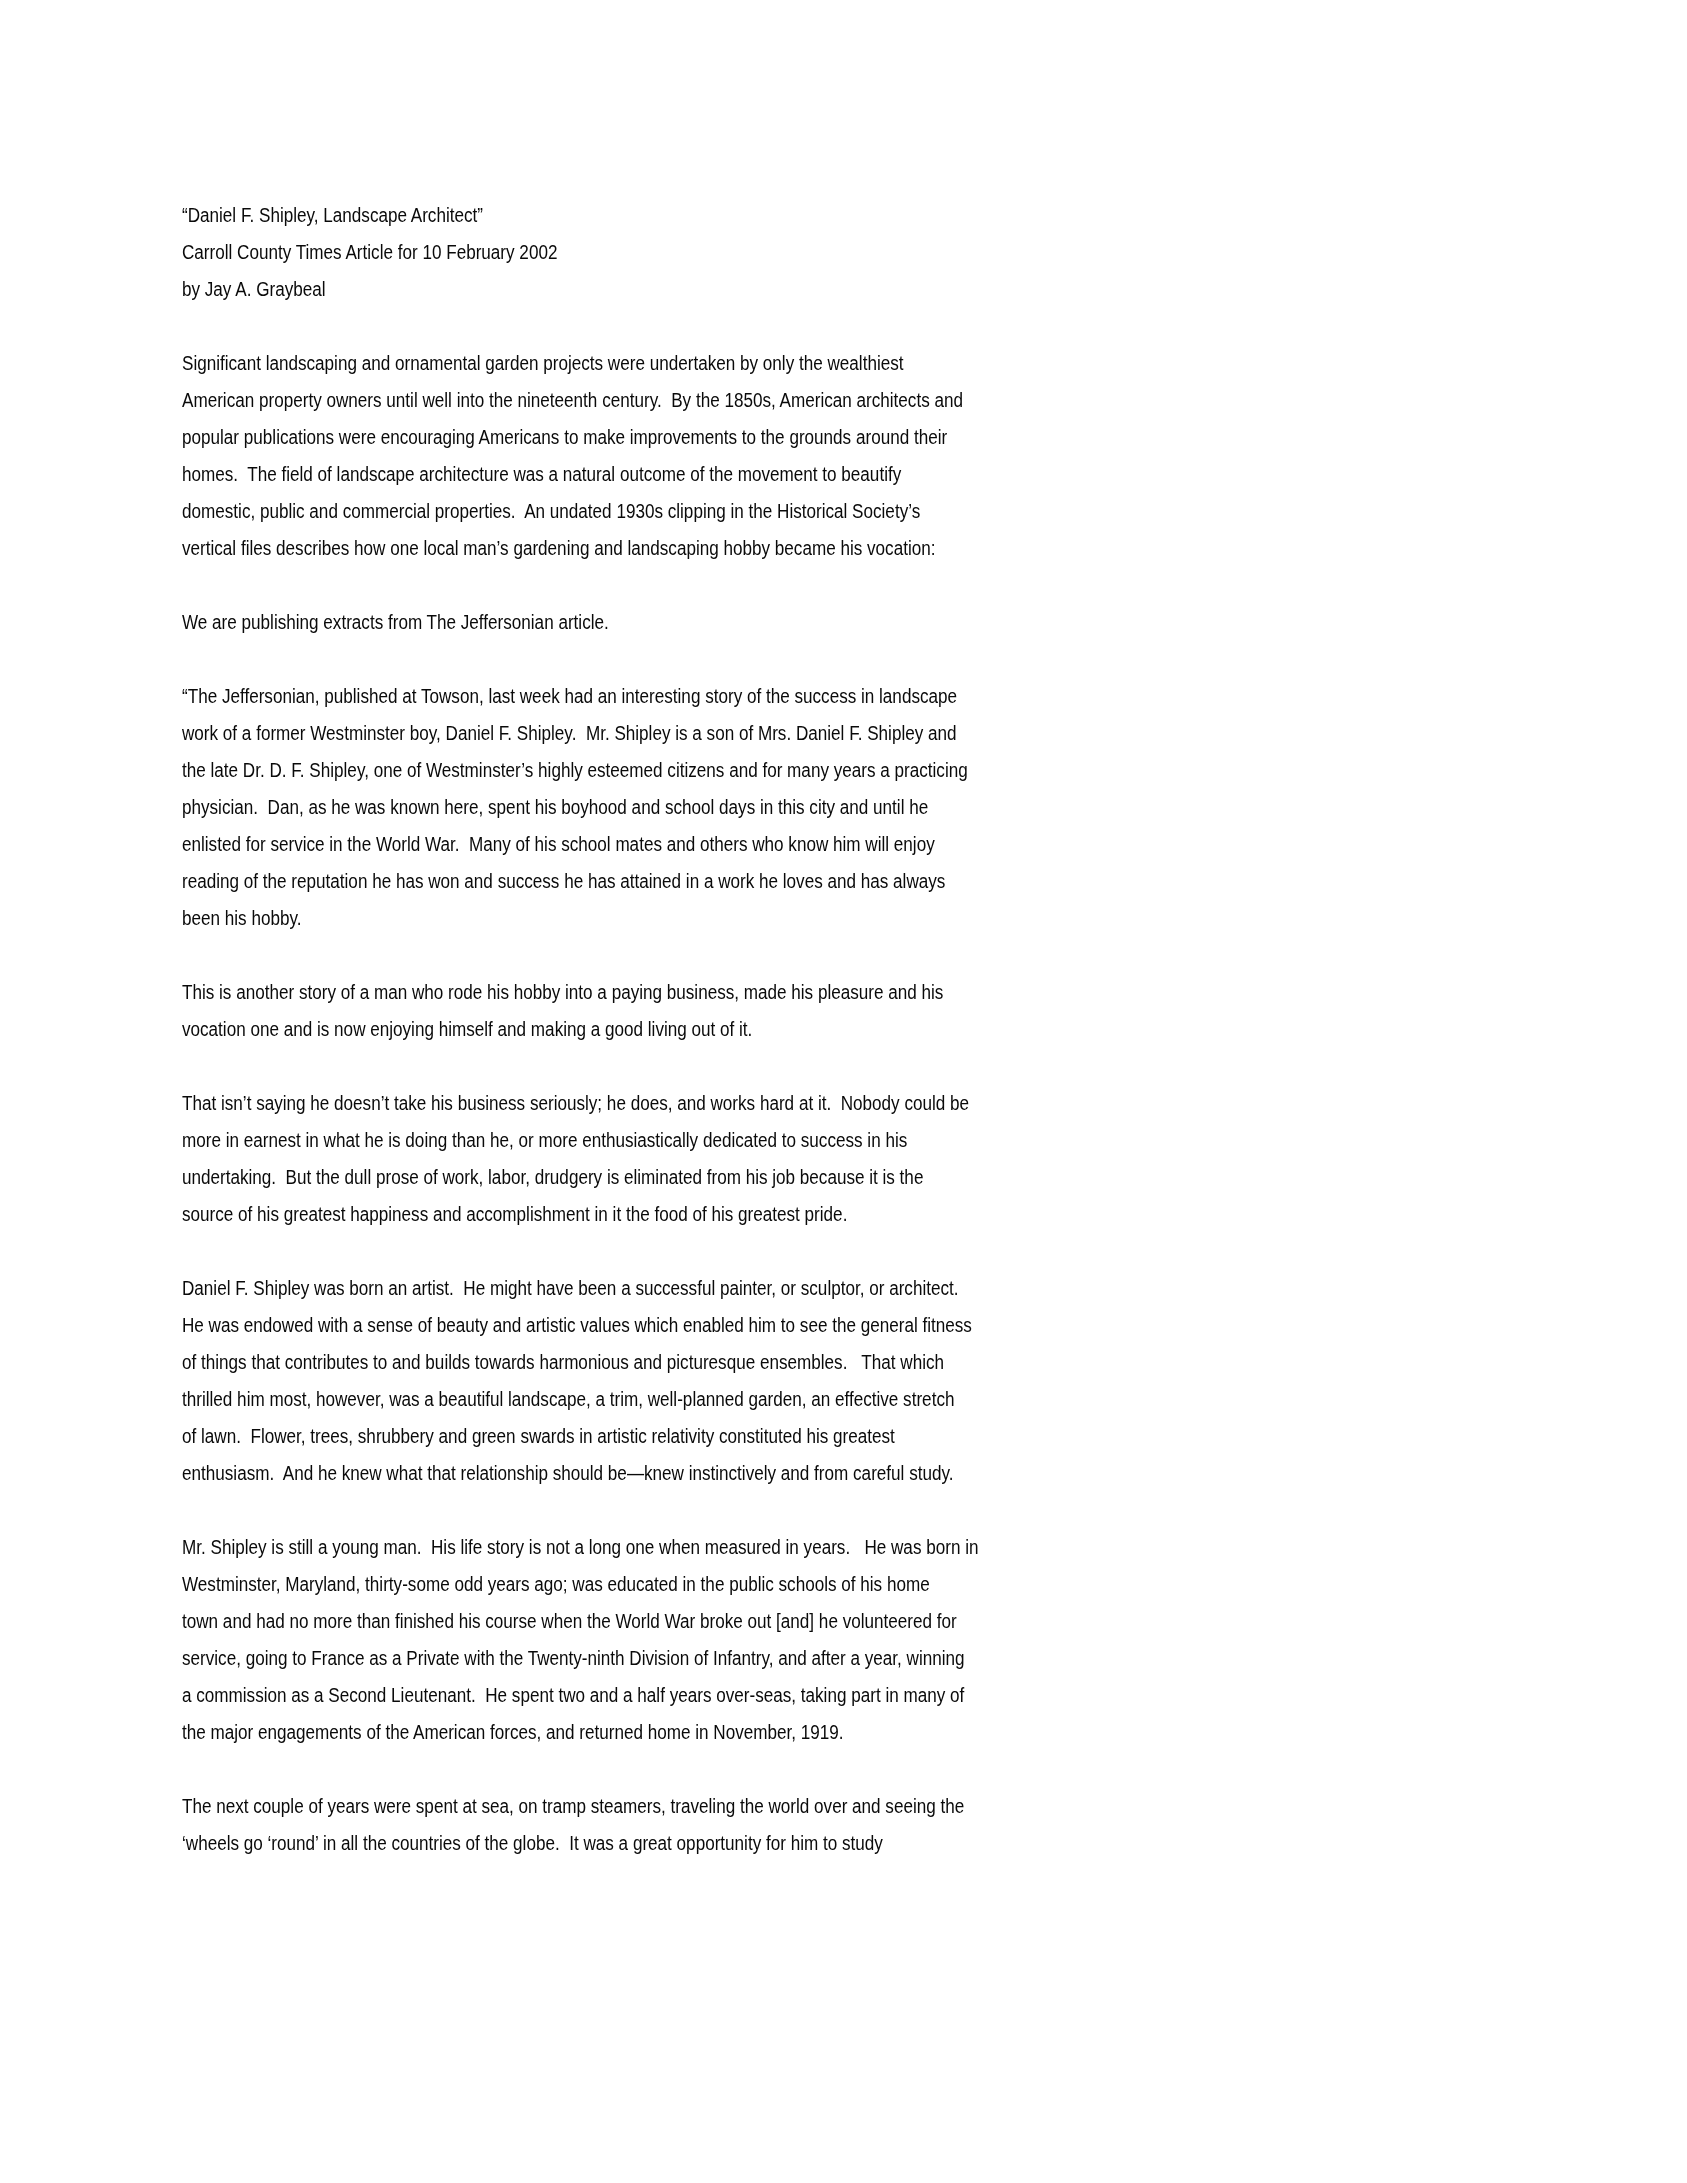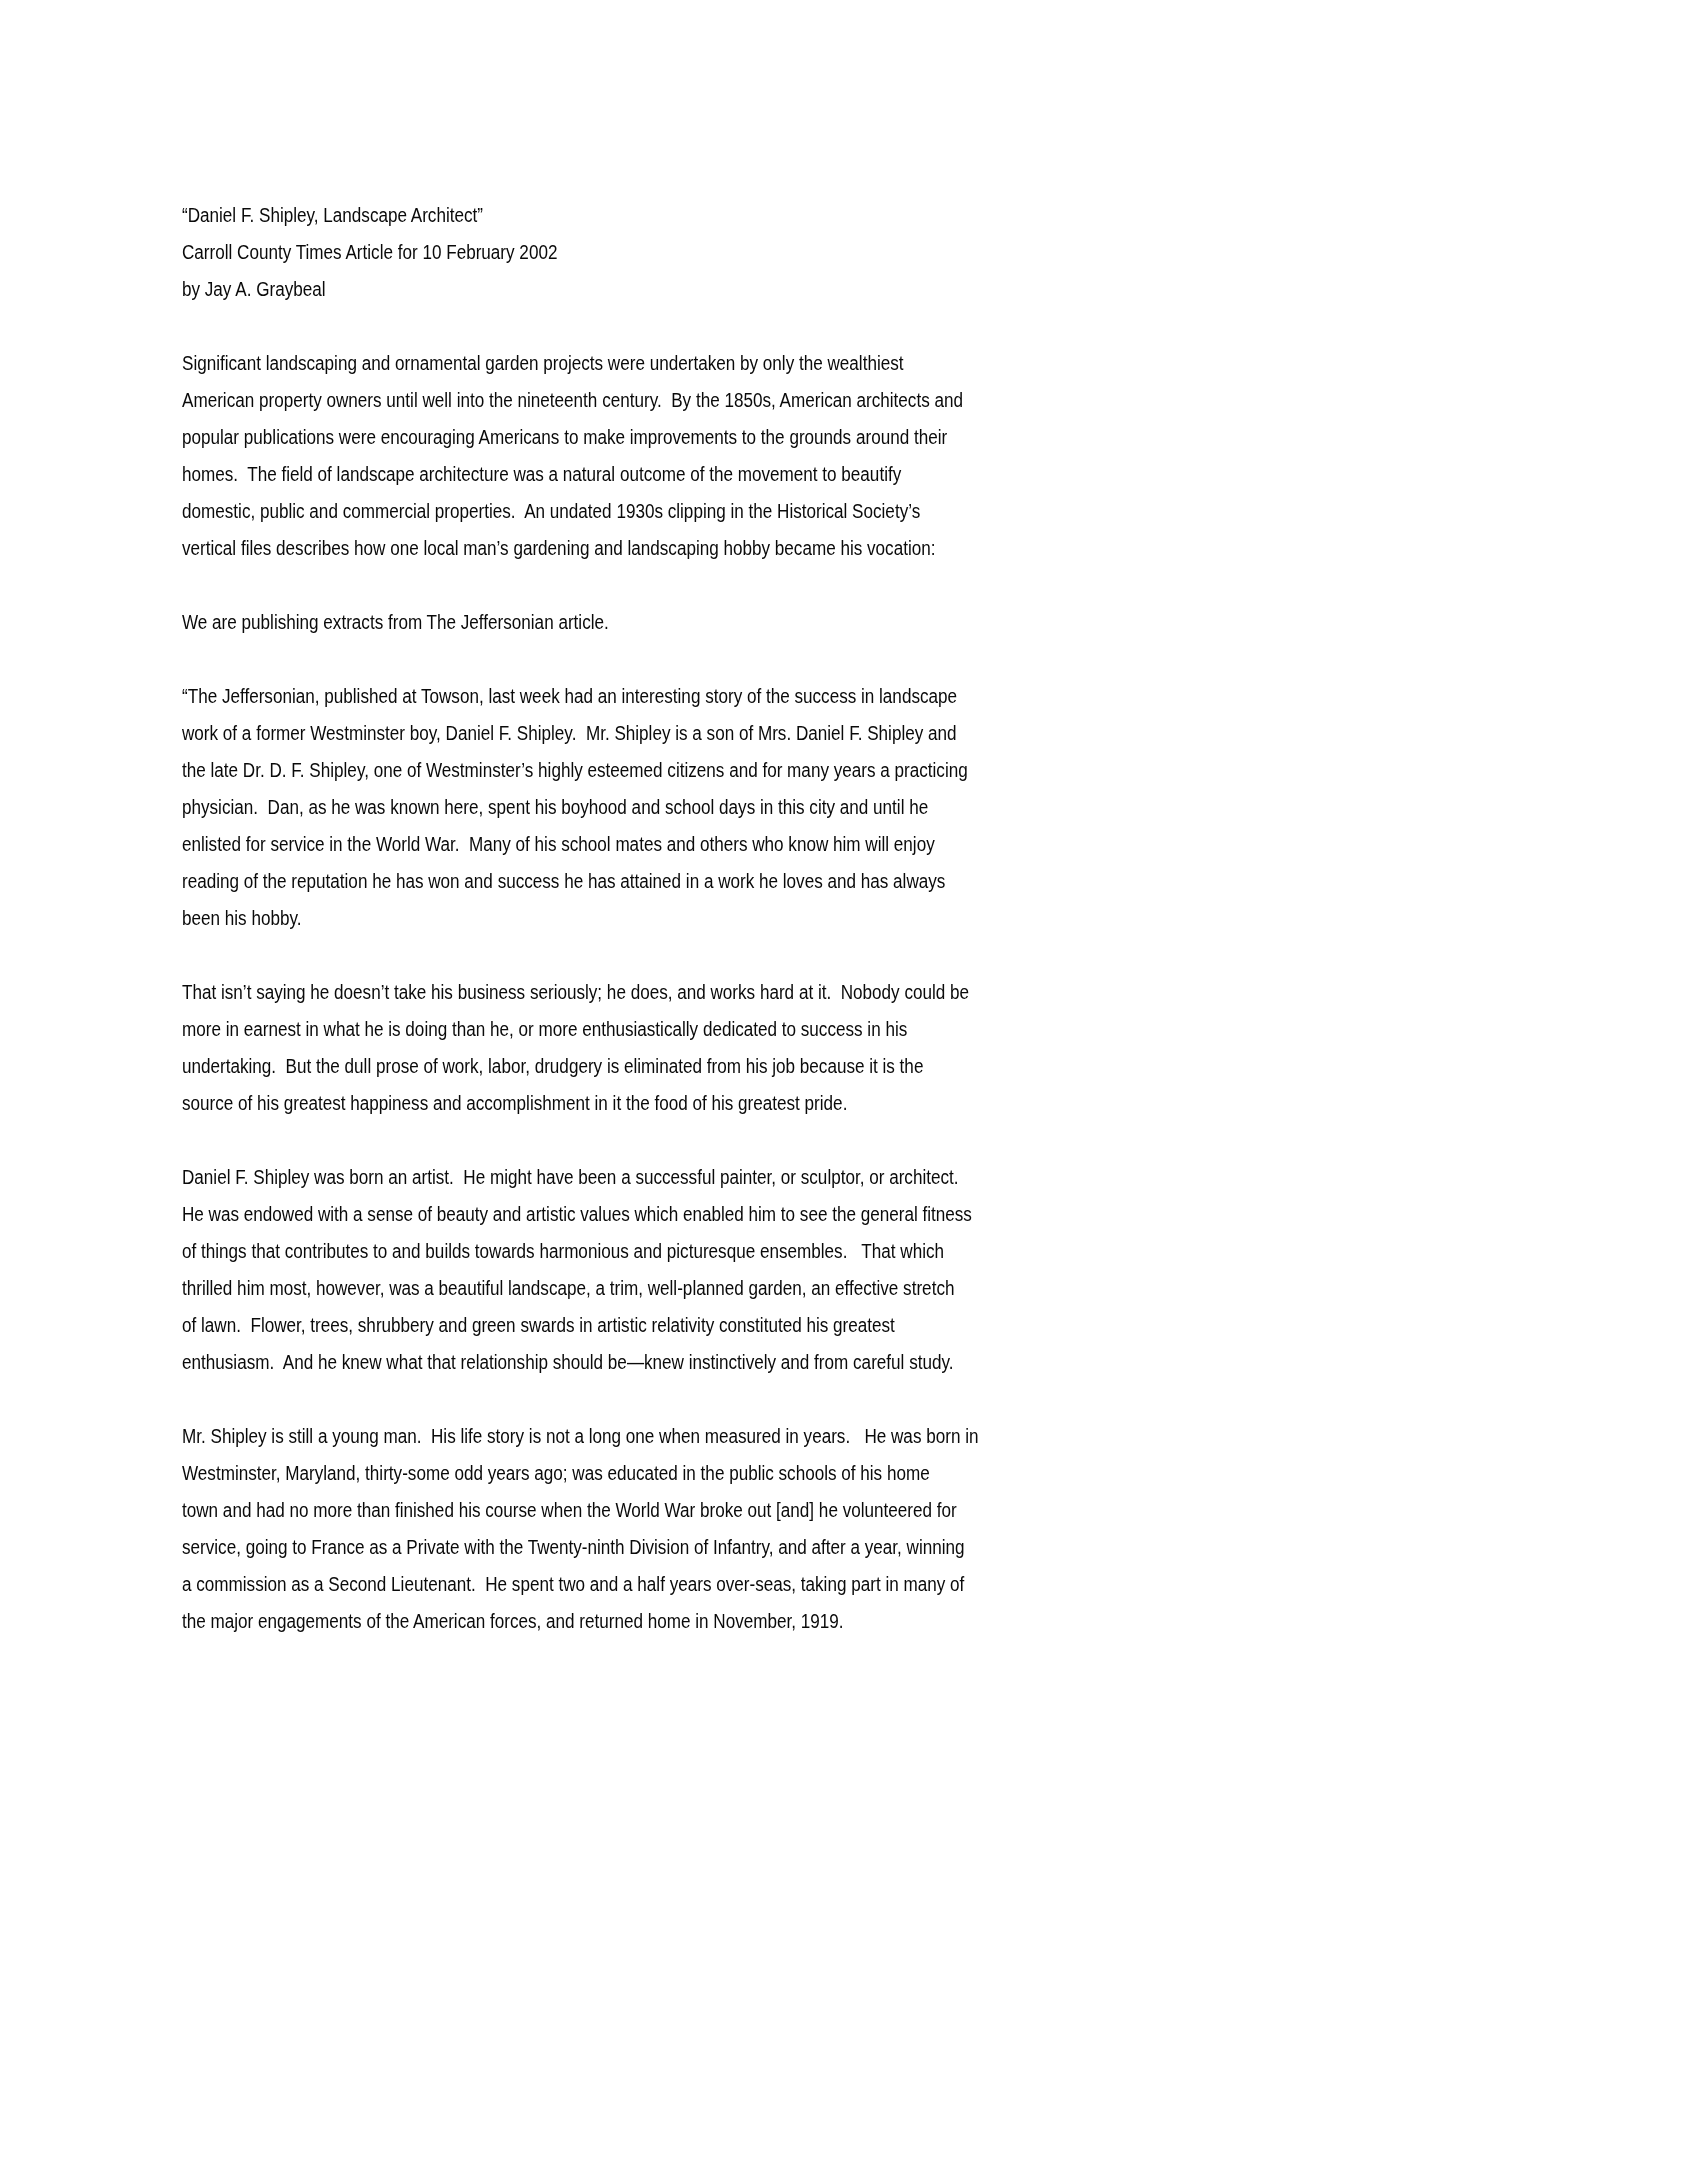--- a/index.html
+++ b/index.html
@@ -70,20 +70,24 @@
     <div class="block">
       <span class="line">“The Jeffersonian, published at Towson, last week had an interesting story of the success in landscape</span>
       <span class="line">work of a former Westminster boy, Daniel F. Shipley.  Mr. Shipley is a son of Mrs. Daniel F. Shipley and</span>
       <span class="line">the late Dr. D. F. Shipley, one of Westminster’s highly esteemed citizens and for many years a practicing</span>
       <span class="line">physician.  Dan, as he was known here, spent his boyhood and school days in this city and until he</span>
       <span class="line">enlisted for service in the World War.  Many of his school mates and others who know him will enjoy</span>
       <span class="line">reading of the reputation he has won and success he has attained in a work he loves and has always</span>
       <span class="line">been his hobby.</span>
     </div>
 
+    <div class="block">
+      <span class="line">This is another story of a man who rode his hobby into a paying business, made his pleasure and his</span>
+      <span class="line">vocation one and is now enjoying himself and making a good living out of it.</span>
+    </div>
 
     <div class="block">
       <span class="line">That isn’t saying he doesn’t take his business seriously; he does, and works hard at it.  Nobody could be</span>
       <span class="line">more in earnest in what he is doing than he, or more enthusiastically dedicated to success in his</span>
       <span class="line">undertaking.  But the dull prose of work, labor, drudgery is eliminated from his job because it is the</span>
       <span class="line">source of his greatest happiness and accomplishment in it the food of his greatest pride.</span>
     </div>
 
     <div class="block">
       <span class="line">Daniel F. Shipley was born an artist.  He might have been a successful painter, or sculptor, or architect.</span>
@@ -97,16 +101,20 @@
 
     <div class="block">
       <span class="line">Mr. Shipley is still a young man.  His life story is not a long one when measured in years.   He was born in</span>
       <span class="line">Westminster, Maryland, thirty-some odd years ago; was educated in the public schools of his home</span>
       <span class="line">town and had no more than finished his course when the World War broke out [and] he volunteered for</span>
       <span class="line">service, going to France as a Private with the Twenty-ninth Division of Infantry, and after a year, winning</span>
       <span class="line">a commission as a Second Lieutenant.  He spent two and a half years over-seas, taking part in many of</span>
       <span class="line">the major engagements of the American forces, and returned home in November, 1919.</span>
     </div>
 
+    <div class="block">
+      <span class="line">The next couple of years were spent at sea, on tramp steamers, traveling the world over and seeing the</span>
+      <span class="line">‘wheels go ‘round’ in all the countries of the globe.  It was a great opportunity for him to study</span>
+    </div>
 
   </div>
 </div>
 
 
 </body></html>

